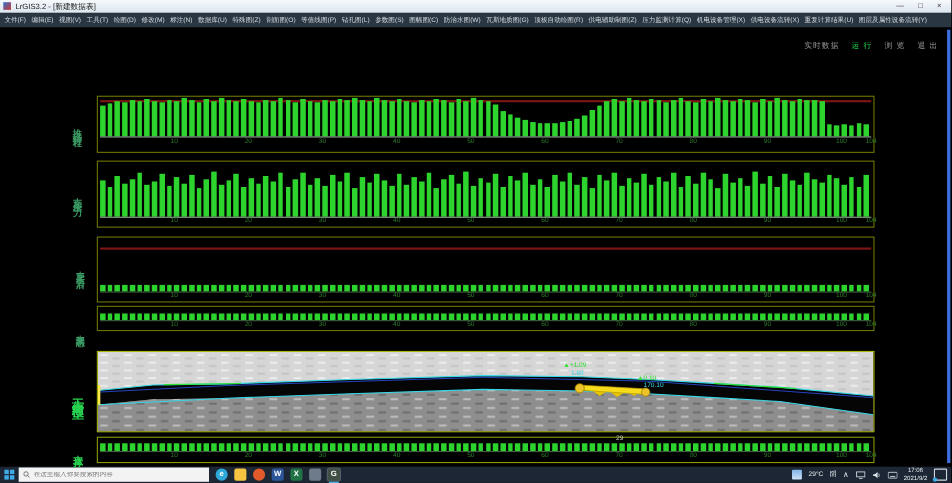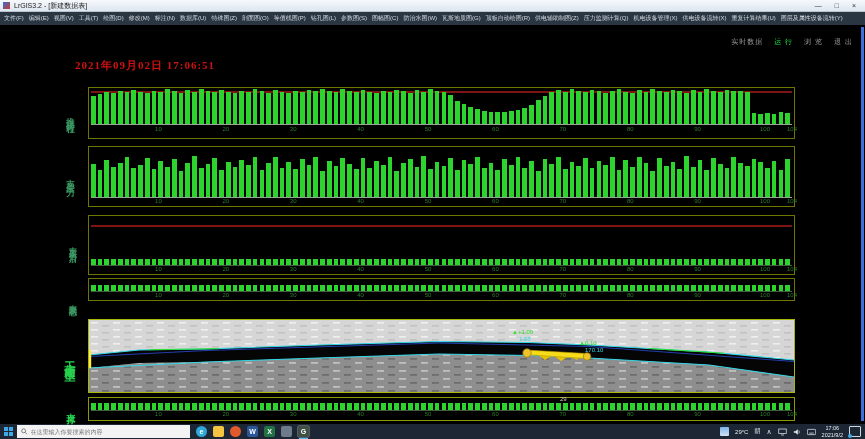--- a/index.html
+++ b/index.html
@@ -147,21 +147,20 @@
   <div class="content">
     <div class="win-edge"></div>
 
     <div class="modes">
         <span class="mode">实时数据</span>
         <span class="mode active">运 行</span>
         <span class="mode">浏 览</span>
         <span class="mode">退 出</span>
       </div>
 
-    <div class="timestamp">2021年09月02日 17:06:51</div>
 
     <div class="vlabel vl1">推移行程</div>
     <div class="vlabel vl2">支架压力</div>
     <div class="vlabel vl3">支架压力后</div>
     <div class="vlabel vl4">支架状态</div>
     <div class="vlabel vl5">工作面模型</div>
     <div class="vlabel vl6">支撑</div>
 
     <div class="panel p1">
       <div class="limitline"></div>

